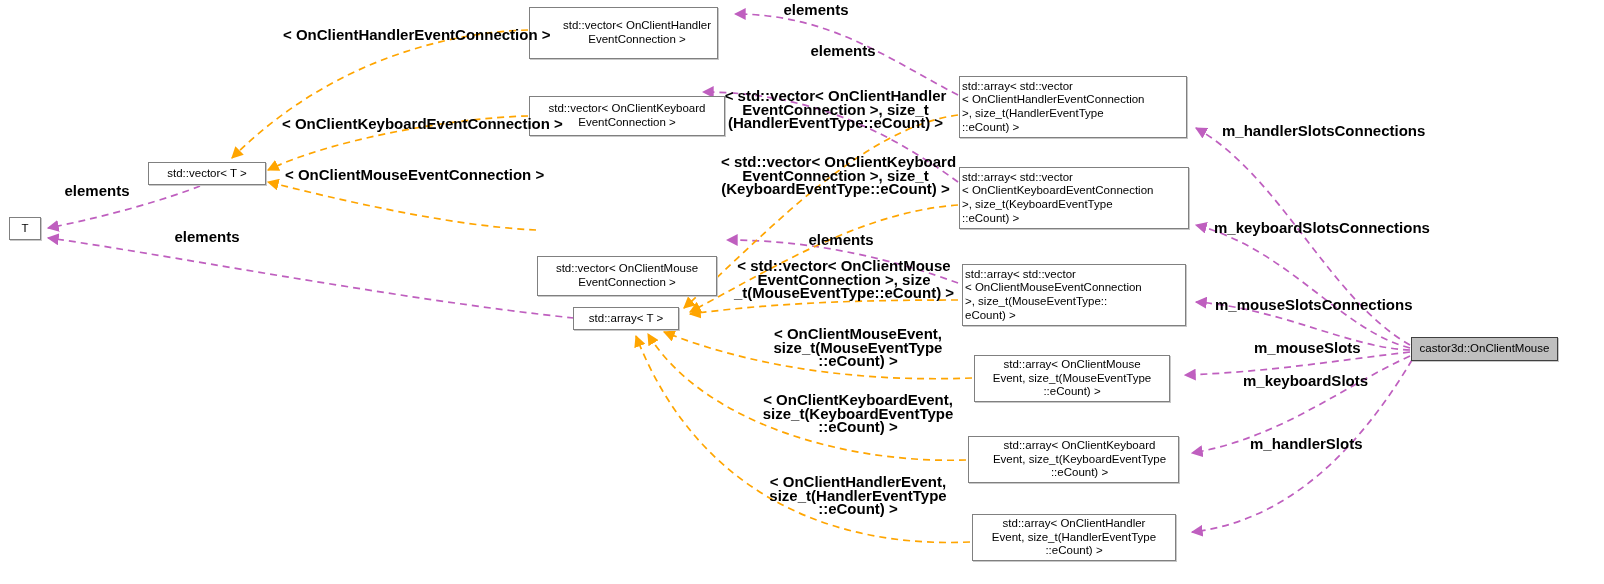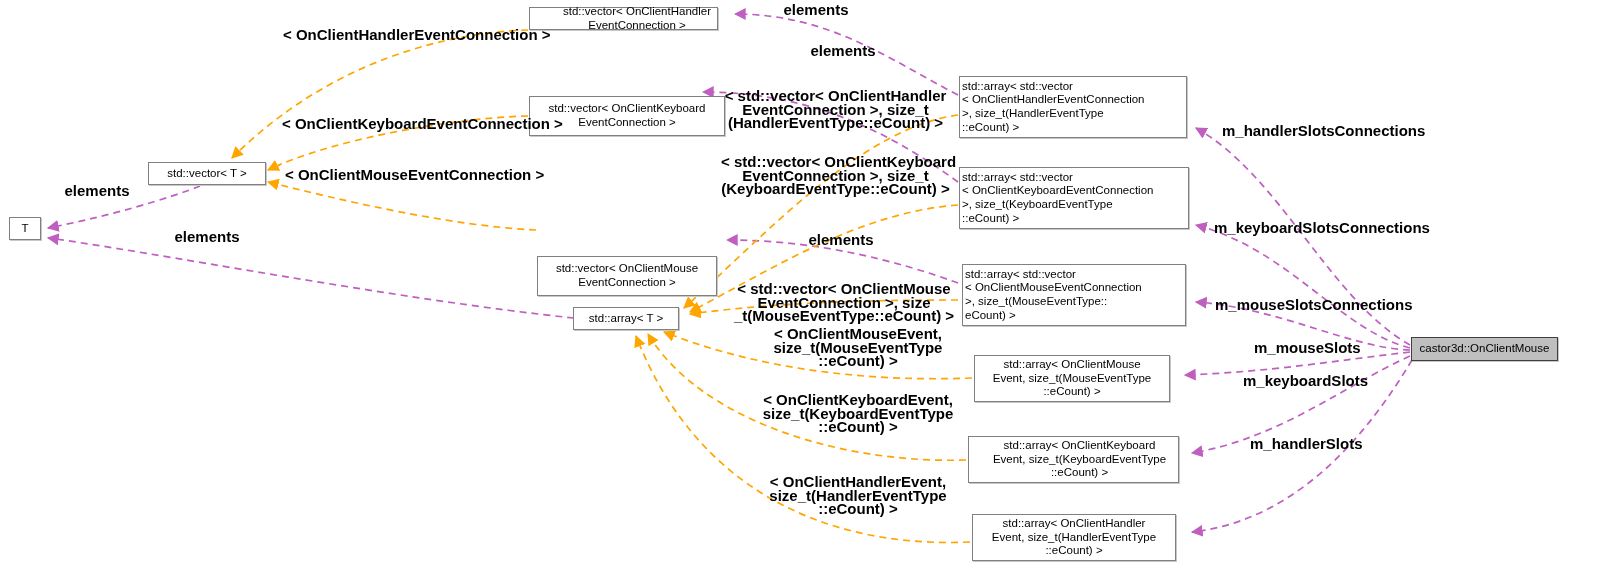--- a/index.html
+++ b/index.html
@@ -115,21 +115,21 @@
       <path d="M 958 300 C 870 300 780 302 690 314"></path>
 
       <path d="M 972 378 C 870 382 760 370 664 332"></path>
 
       <path d="M 966 460 C 840 464 700 420 648 334"></path>
 
       <path d="M 970 542 C 840 548 700 500 636 336"></path>
     </g>
   </svg>
 
-  <div class="node" style="left:529px; top:7px; width:189px; height:23px;padding-left:27px;">std::vector&lt; OnClientHandler
+  <div class="node" style="left:529px; top:7px; width:189px; height:52px;padding-left:27px;">std::vector&lt; OnClientHandler
 EventConnection &gt;</div>
 
   <div class="node" style="left:529px; top:96px; width:196px; height:40px;">std::vector&lt; OnClientKeyboard
 EventConnection &gt;</div>
 
   <div class="node" style="left:537px; top:212px; width:180px; height:40px;margin-top:44px;">std::vector&lt; OnClientMouse
 EventConnection &gt;</div>
 
   <div class="node" style="left:148px; top:162px; width:118px; height:23px;">std::vector&lt; T &gt;</div>
 
@@ -183,21 +183,21 @@
   <div class="edge-label" style="left:285px; top:168px; width:218px;">&lt; OnClientMouseEventConnection &gt;</div>
 
   <div class="edge-label" style="left:721px; top:89px; width:229px;">&lt; std::vector&lt; OnClientHandler
 EventConnection &gt;, size_t
 (HandlerEventType::eCount) &gt;</div>
 
   <div class="edge-label" style="left:721px; top:155px; width:229px;">&lt; std::vector&lt; OnClientKeyboard
 EventConnection &gt;, size_t
 (KeyboardEventType::eCount) &gt;</div>
 
-  <div class="edge-label" style="left:730px; top:282px; width:228px;">&lt; std::vector&lt; OnClientMouse
+  <div class="edge-label" style="left:730px; top:259px; width:228px;">&lt; std::vector&lt; OnClientMouse
 EventConnection &gt;, size
 _t(MouseEventType::eCount) &gt;</div>
 
   <div class="edge-label" style="left:752px; top:327px; width:212px;">&lt; OnClientMouseEvent,
 size_t(MouseEventType
 ::eCount) &gt;</div>
 
   <div class="edge-label" style="left:752px; top:393px; width:212px;">&lt; OnClientKeyboardEvent,
 size_t(KeyboardEventType
 ::eCount) &gt;</div>

